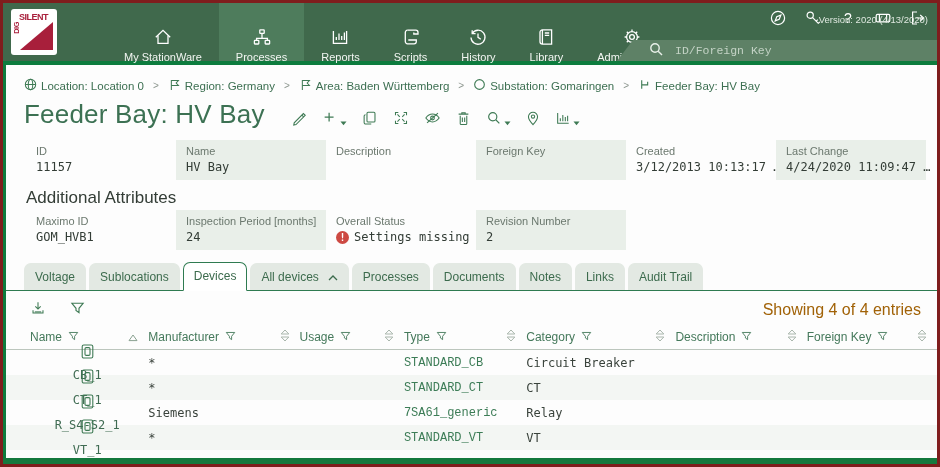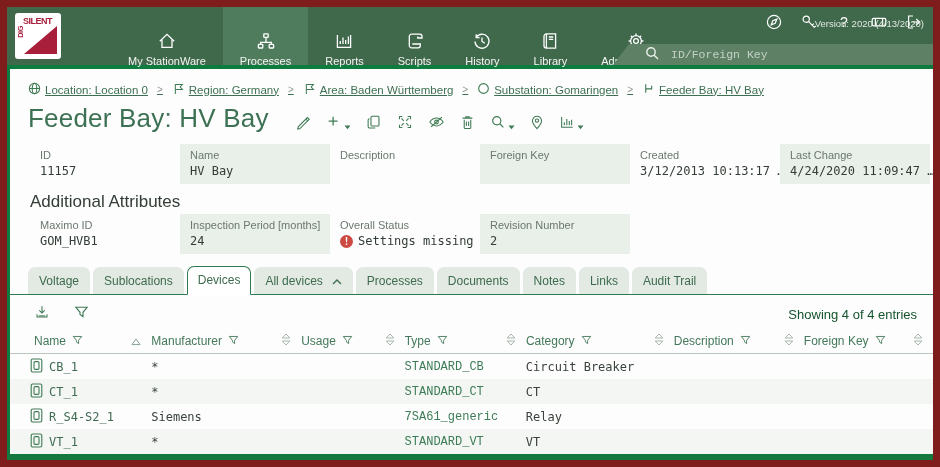--- a/index.html
+++ b/index.html
@@ -1,17 +1,17 @@
 <!DOCTYPE html>
 <html><head>
 <meta charset="utf-8">
 <style>
   * { box-sizing: border-box; margin: 0; padding: 0; }
   body { font-family: "Liberation Sans", sans-serif; background: #e8e8e8; }
-  .window { width: 940px; height: 467px; border: 7px solid #7f1d1d; background: #fdfdfd;
+  .window { width: 940px; height: 467px; border: 3px solid #7f1d1d; background: #fdfdfd;
             display: flex; flex-direction: column; position: relative; overflow: hidden; }
 
   
   .header { height: 58px; background: #40694c; position: relative; flex: 0 0 auto; display: flex; }
   .logo { width: 46px; height: 46px; background: #fff; border-radius: 3px; margin: 6px 0 0 8px;
           position: relative; overflow: hidden; flex: 0 0 auto; cursor: pointer; }
   .logo-tri { position: absolute; left: 9px; top: 13px; right: 4px; bottom: 5px; background: #a81f3b;
               clip-path: polygon(100% 0, 100% 100%, 0 100%); }
   .logo-top { position: absolute; top: 3px; left: 8px; font-size: 9px; font-weight: bold; color: #a81f3b; letter-spacing: -0.5px; }
   .logo-side { position: absolute; top: 13px; left: 1px; font-size: 7.5px; font-weight: bold; color: #a81f3b;
@@ -31,21 +31,21 @@
   .search-strip input { background: transparent; border: none; outline: none; margin-left: 12px;
                         font-family: Liberation Mono, monospace; font-size: 11.5px; color: #e8efe8; width: 240px; }
   .search-strip input::placeholder { color: #c3d2c5; }
   .green-sep { height: 4px; background: #0d7c3e; flex: 0 0 auto; }
 
   
   .content { flex: 1 1 auto; border-left: 3px solid #0d7c3e; background: #fdfdfd; overflow: hidden; }
   .footer-strip { height: 6px; background: #15793e; flex: 0 0 auto; }
 
   .breadcrumb { display: flex; align-items: center; gap: 7px; padding: 13px 16px 0 18px;
-                font-size: 11.5px; color: #3c6f51; text-decoration: underline; }
+                font-size: 11.5px; color: #3c6f51; }
   .crumb { display: flex; align-items: center; gap: 4px; cursor: pointer; white-space: nowrap; }
   .crumb-sep { color: #8d978f; font-size: 10px; padding: 0 2px; }
 
   .title-row { display: flex; align-items: center; padding: 6px 16px 0 18px; gap: 26px; }
   .page-title { font-size: 26px; font-weight: 400; color: #3c7153; letter-spacing: 0.2px; white-space: nowrap; }
   .title-tools { display: flex; align-items: center; gap: 15px; padding-top: 6px; }
   .ticon { display: flex; align-items: flex-end; gap: 2px; cursor: pointer; }
 
   .fields { display: grid; grid-template-columns: repeat(6, 150px); padding: 10px 0 0 20px; }
   .fields2 { display: grid; grid-template-columns: repeat(4, 150px); padding: 2px 0 0 20px; }
@@ -62,33 +62,33 @@
   .tabs { display: flex; align-items: flex-end; gap: 3px; padding: 12px 0 0 18px; border-bottom: 1px solid #2f7b51; }
   .tab { background: #e3e9e3; border: 1px solid #e3e9e3; border-bottom: none; border-radius: 7px 7px 0 0;
          padding: 6px 10px; font-size: 12px; color: #3c6b4d; cursor: pointer; white-space: nowrap;
          display: flex; align-items: center; gap: 9px; }
   .tab.active { background: #fff; border: 1px solid #2f7b51; border-bottom: 1px solid #fff;
                 margin-bottom: -1px; padding-bottom: 7px; }
 
   
   .table-toolbar { display: flex; align-items: center; padding: 9px 16px 4px 24px; }
   .tb-icon { margin-right: 24px; cursor: pointer; }
-  .showing { margin-left: auto; font-size: 13px; color: #14532d; }
+  .showing { margin-left: auto; font-size: 16px; color: #a16207; }
   .thead { display: flex; padding-left: 24px; border-bottom: 1px solid #bcc6bd; }
   .th { display: flex; align-items: center; height: 25px; cursor: pointer; }
   .th-label { font-size: 12px; color: #45795b; margin-right: 6px; white-space: nowrap; }
   .th .sort { margin-left: auto; margin-right: 10px; }
   .tr { display: flex; padding-left: 20px; height: 25px; align-items: center; cursor: pointer; }
   .tr.alt { background: #f3f6f3; }
   .td { font-family: "DejaVu Sans Mono", monospace; font-size: 12px; color: #39423b;
         white-space: nowrap; overflow: hidden; }
   .td.name { color: #3f6b52; display: flex; align-items: center; gap: 6px; }
   .td.type { color: #3c7c56; font-family: Liberation Mono, monospace; }
   
-  .c0 { width: 119px; } .r0 { width: 123px; }
+  .c0 { width: 119px; } .r0 { width: 123px; flex-direction: column; }
   .c1 { width: 152px; } .c2 { width: 105px; } .c3 { width: 123px; }
   .c4 { width: 150px; } .c5 { width: 132px; } .c6 { width: 131px; }
 </style>
 </head>
 <body>
 
 <div class="window">
 
   <div class="header">
     <div class="logo">

